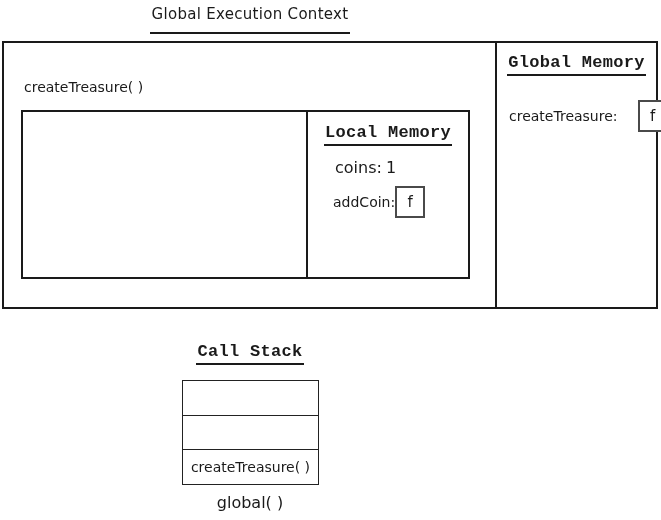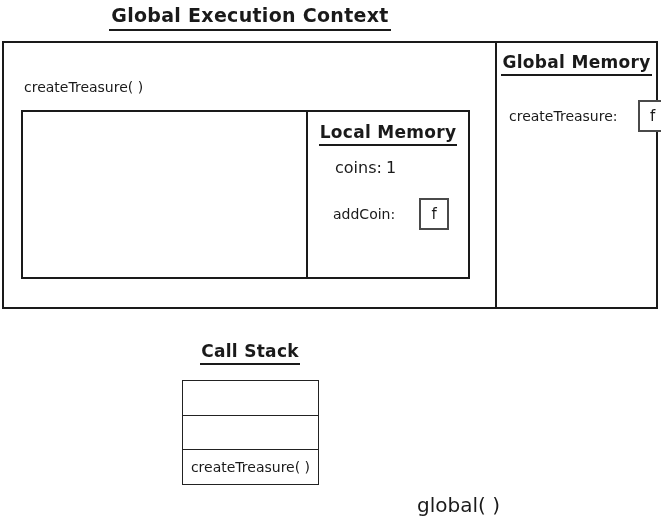--- a/index.html
+++ b/index.html
@@ -10,33 +10,34 @@
     color: #1a1a1a;
     font-family: "DejaVu Sans", sans-serif;
     overflow: hidden;
   }
   .abs { position: absolute; }
 
   
   .title-wrap { text-align: center; }
   .main-title {
     display: inline-block;
-    font-size: 19px;
-    font-weight: 700;
+    font-size: 15px;
+    font-weight: 400;
     border-bottom: 2px solid #1a1a1a;
-    padding: 0 2px 3px 2px;
+    padding: 0 2px 9px 2px;
     letter-spacing: 0.3px;
   }
   .sec-title {
     display: inline-block;
     font-size: 17px;
     font-weight: 600;
     border-bottom: 2px solid #1a1a1a;
     padding: 0 1px 2px 1px;
     letter-spacing: 0.3px;
+    font-family: Liberation Mono, monospace;
   }
 
   
   .outer-box {
     left: 2px; top: 41px;
     width: 656px; height: 268px;
     border: 2px solid #1a1a1a;
     display: flex;
     background: #fff;
   }
@@ -63,24 +64,24 @@
   }
   .local-memory .title-wrap { margin-top: 10px; }
   .lm-coins {
     position: absolute;
     left: 27px; top: 46px;
     font-size: 16px;
   }
   .lm-coins span { margin-right: 4px; }
   .lm-addcoin {
     position: absolute;
-    left: 25px; top: 86px;
+    left: 25px; top: 74px;
     display: flex;
     align-items: center;
-    gap: 24px;
+    gap: 0;
     font-size: 14px;
   }
 
   
   .global-memory {
     width: 161px;
     border-left: 2px solid #1a1a1a;
     position: relative;
   }
   .global-memory .title-wrap { margin-top: 9px; }
@@ -120,22 +121,22 @@
     display: flex;
     align-items: center;
     justify-content: center;
     font-size: 14px;
     white-space: nowrap;
   }
   .stack-frame + .stack-frame { border-top: 1.5px solid #222; }
   .global-label {
     left: 0; top: 493px;
     width: 500px;
-    text-align: right;
-    font-size: 20px;
+    text-align: center;
+    font-size: 16px;
   }
 </style>
 </head>
 <body>
 
 <div class="abs title-wrap" style="left:0; top:4px; width:500px;">
   <span class="main-title">Global Execution Context</span>
 </div>
 
 <div class="abs outer-box">

